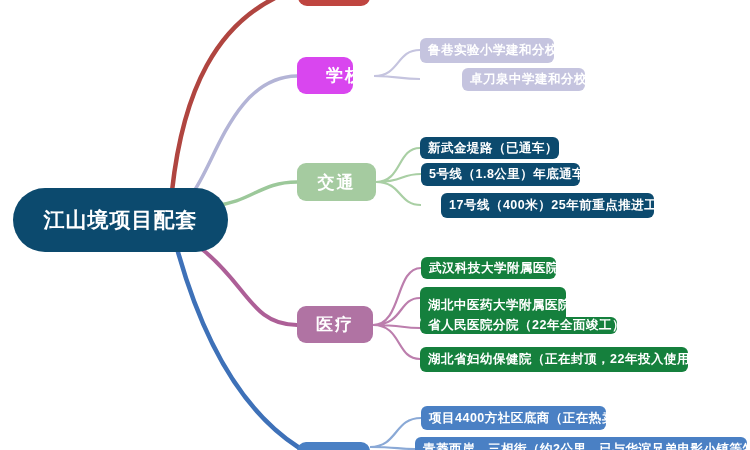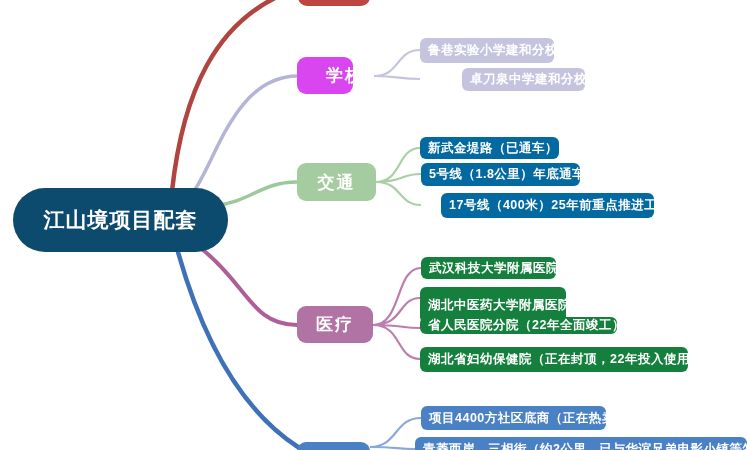--- a/index.html
+++ b/index.html
@@ -20,21 +20,21 @@
   .b-top{left:298px;top:-26px;width:72px;height:32px;background:#bf4540;}
   .b-school{left:297px;top:57px;width:56px;height:37px;background:#d946ef;padding-left:40px;}
   .b-traffic{left:297px;top:163px;width:79px;height:38px;background:#a5cba0;}
   .b-medical{left:297px;top:306px;width:76px;height:37px;background:#b073a3;}
   .b-biz{left:297px;top:442px;width:73px;height:34px;background:#4a80c4;}
   .child{
     border-radius:6px;font-size:12.5px;justify-content:flex-start;
     padding:0 8px;letter-spacing:0.5px;
   }
   .c-school{background:#c5c4df;}
-  .c-traffic{background:#0369a1;}
+  .c-traffic{background:#0c4a6e;}
   .c-medical{background:#15803d;}
   .c-biz{background:#4a80c4;}
 </style>
 </head>
 <body>
 
 <div id="stage">
 
   <svg id="wires" viewBox="0 0 750 450" fill="none" xmlns="http://www.w3.org/2000/svg">
 

